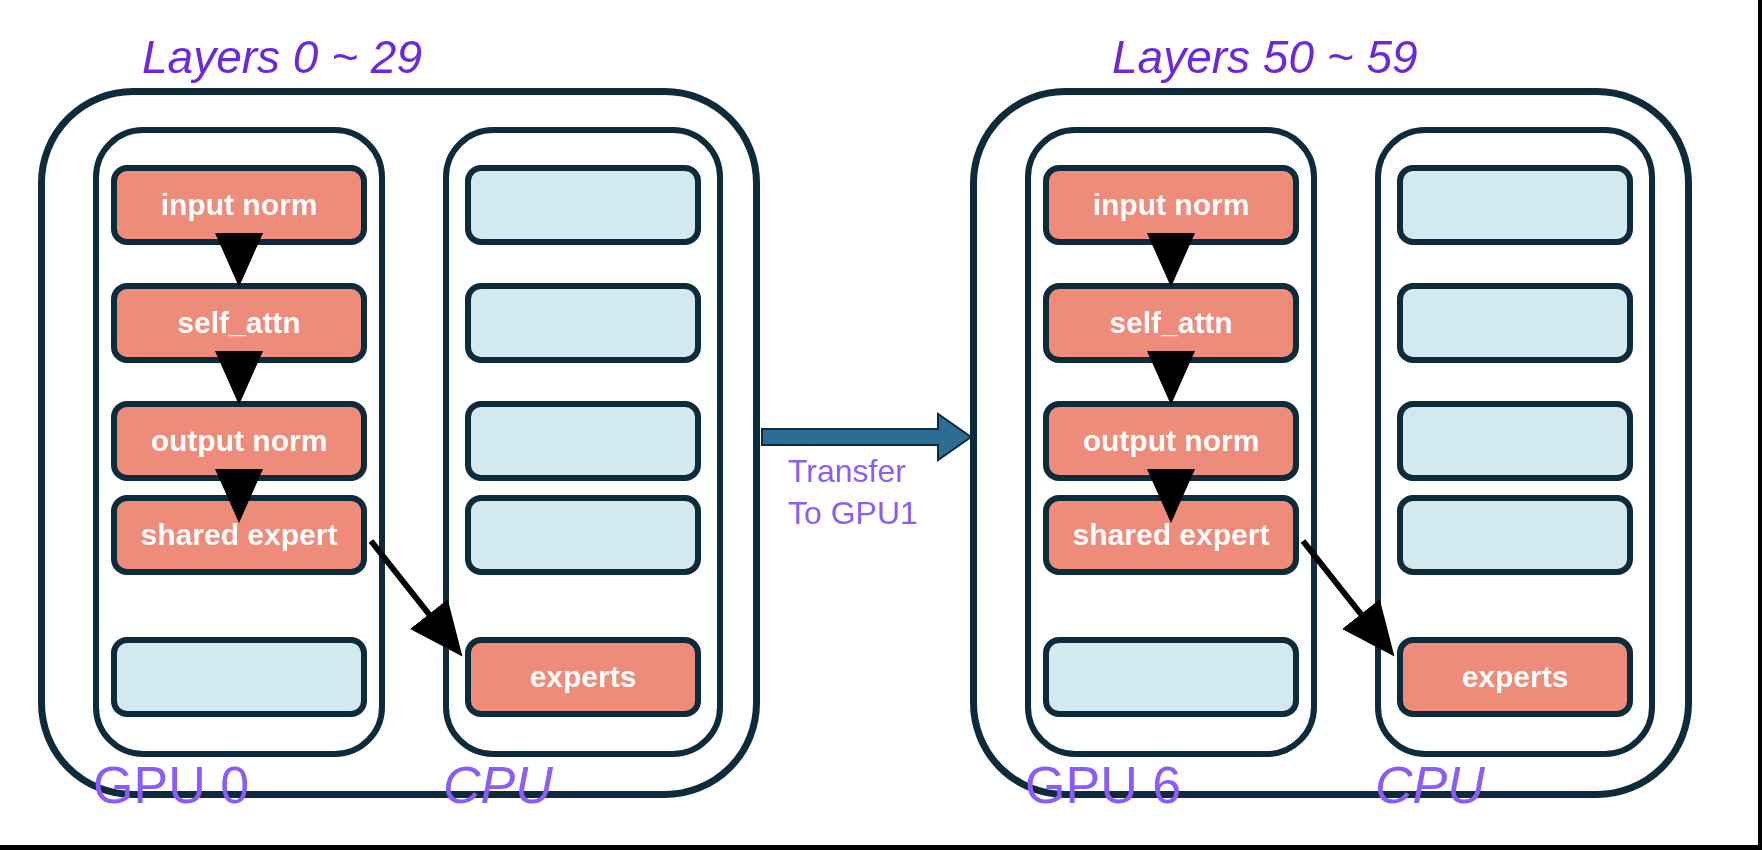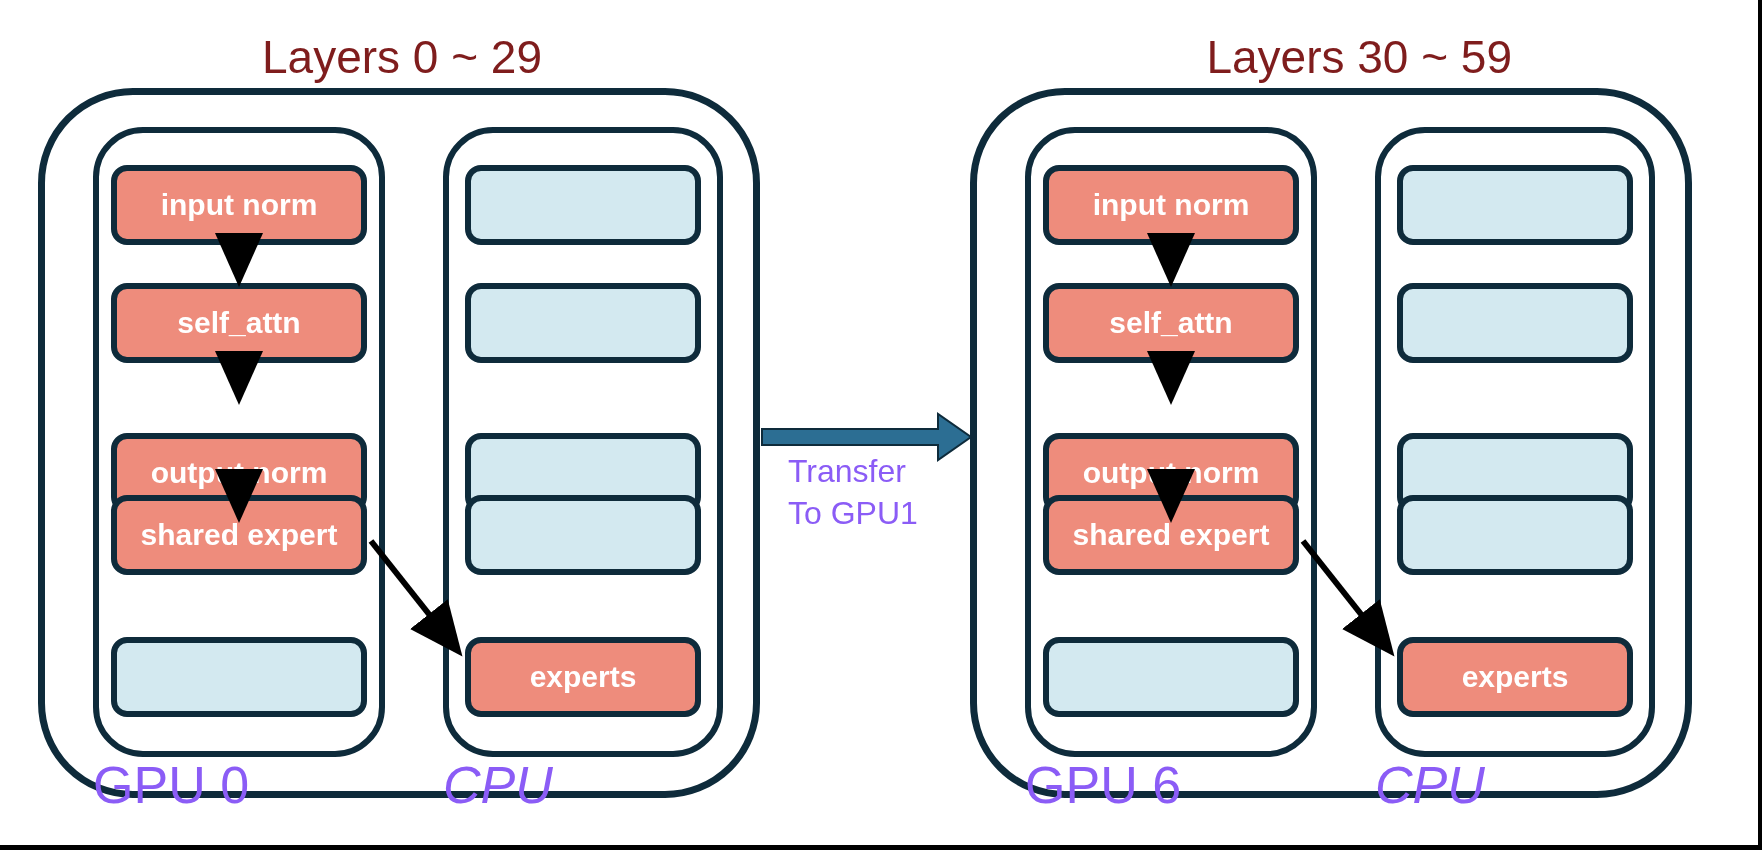--- a/index.html
+++ b/index.html
@@ -1,22 +1,22 @@
 <!DOCTYPE html>
 <html><head>
 <meta charset="utf-8">
 <style>
   html,body{margin:0;padding:0;background:#ffffff;}
   .canvas{
     position:relative;width:1762px;height:850px;background:#ffffff;overflow:hidden;
     font-family:"Liberation Sans", sans-serif;
   }
   .group-title{
-    position:absolute;top:30px;width:400px;text-align:right;
-    font-size:46px;color:#7f1d1d;white-space:nowrap;
+    position:absolute;top:30px;width:400px;text-align:left;
+    font-size:46px;color:#6d28d9;white-space:nowrap;font-style:italic;
   }
   .outer-box{
     position:absolute;top:88px;width:722px;height:710px;box-sizing:border-box;
     border:7px solid #0E2B3B;border-radius:95px;background:#ffffff;
   }
   .inner-col{
     position:absolute;top:32px;height:630px;box-sizing:border-box;
     border:6px solid #0E2B3B;border-radius:50px;background:#ffffff;
   }
   .col-gpu{left:48px;width:292px;}
@@ -24,40 +24,40 @@
   .slot{
     position:absolute;height:80px;box-sizing:border-box;
     border:6px solid #0E2B3B;border-radius:16px;
     display:flex;align-items:center;justify-content:center;
     font-size:30px;color:#ffffff;font-weight:bold;
   }
   .gpu-slot{left:66px;width:256px;}
   .cpu-slot{left:420px;width:236px;text-align:right;}
   .module{background:#EE8C7C;}
   .empty{background:#D3E9F0;}
-  .s1{top:70px;} .s2{top:188px;} .s3{top:306px;margin-top:32px;} .s4{top:400px;} .s5{top:542px;}
+  .s1{top:70px;} .s2{top:188px;} .s3{top:306px;} .s4{top:400px;} .s5{top:542px;}
   .device-label{
     position:absolute;top:660px;text-align:left;font-size:52px;color:#8b5cf6;
   }
   .label-gpu{left:48px;width:292px;}
   .label-cpu{left:398px;width:280px;font-style:italic;}
   .arrow-layer{position:absolute;left:0;top:0;pointer-events:none;}
   .transfer-label{
     position:absolute;left:788px;top:450px;font-size:32px;line-height:42px;color:#8b5cf6;
   }
   .edge-line-bottom{position:absolute;left:0;top:845px;width:1762px;height:5px;background:#000;}
   .edge-line-right{position:absolute;left:1758px;top:0;width:4px;height:850px;background:#000;}
 </style>
 </head>
 <body>
 
 <div class="canvas">
 
   <div class="group-title" style="left:142px">Layers 0 ~ 29</div>
-  <div class="group-title" style="left:1112px">Layers 30 ~ 59</div>
+  <div class="group-title" style="left:1112px">Layers 50 ~ 59</div>
 
   <div class="outer-box" style="left:38px">
     <div class="inner-col col-gpu"></div>
     <div class="inner-col col-cpu"></div>
 
     <div class="slot gpu-slot module s1">
       <span>input norm</span>
     </div>
     <div class="slot gpu-slot module s2">
       <span>self_attn</span>

